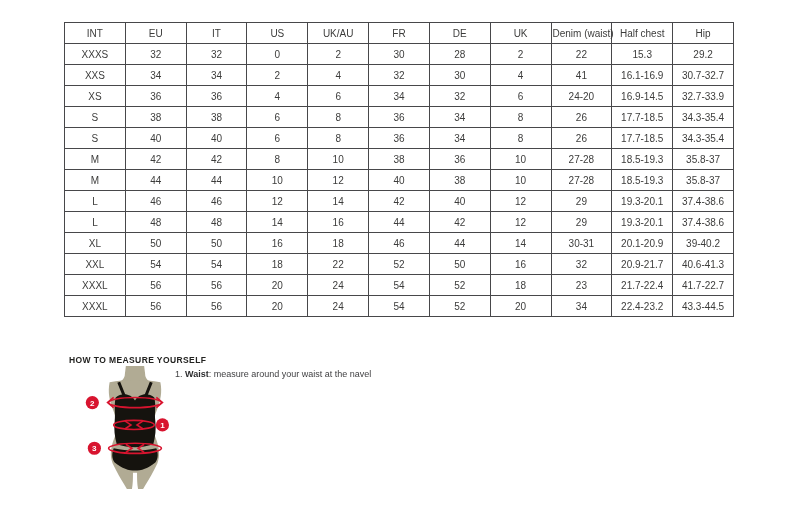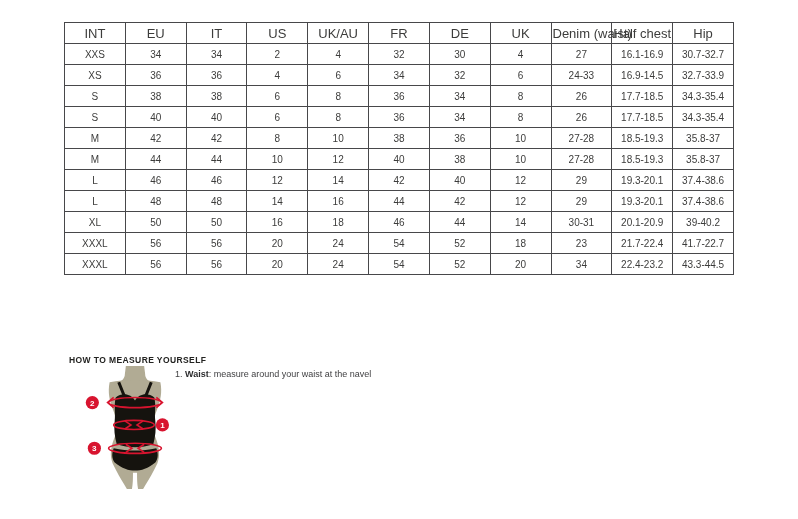--- a/index.html
+++ b/index.html
@@ -23,21 +23,21 @@
   }
   .size-table th, .size-table td {
     border: 1px solid #47474a;
     height: 21px;
     padding: 0 1px;
     text-align: center;
     vertical-align: middle;
     font-weight: normal;
     white-space: nowrap;
   }
-  .size-table th { font-size: 13px; }
+  .size-table th { font-size: 10px; }
   .size-table { border: 1px solid #3a3a3d; }
 
   
   .guide-title {
     position: absolute; left: 65px; top: 351px;
     margin: 4px;
     font-size: 8.5px;
     font-weight: bold;
     letter-spacing: 0.4px;
     color: #232321;
@@ -74,43 +74,56 @@
           <th>FR</th>
           <th>DE</th>
           <th>UK</th>
           <th>Denim (waist)</th>
           <th>Half chest</th>
           <th>Hip</th>
         </tr>
     </thead>
     <tbody>
 
+    <tr>
+          <td>XXXS</td>
+          <td>32</td>
+          <td>32</td>
+          <td>0</td>
+          <td>2</td>
+          <td>30</td>
+          <td>28</td>
+          <td>2</td>
+          <td>22</td>
+          <td>15.3</td>
+          <td>29.2</td>
+        </tr>
         <tr>
           <td>XXS</td>
           <td>34</td>
           <td>34</td>
           <td>2</td>
           <td>4</td>
           <td>32</td>
           <td>30</td>
           <td>4</td>
-          <td>27</td>
+          <td>41</td>
           <td>16.1-16.9</td>
           <td>30.7-32.7</td>
         </tr>
         <tr>
           <td>XS</td>
           <td>36</td>
           <td>36</td>
           <td>4</td>
           <td>6</td>
           <td>34</td>
           <td>32</td>
           <td>6</td>
-          <td>24-33</td>
+          <td>24-20</td>
           <td>16.9-14.5</td>
           <td>32.7-33.9</td>
         </tr>
         <tr>
           <td>S</td>
           <td>38</td>
           <td>38</td>
           <td>6</td>
           <td>8</td>
           <td>36</td>
@@ -192,20 +205,33 @@
           <td>16</td>
           <td>18</td>
           <td>46</td>
           <td>44</td>
           <td>14</td>
           <td>30-31</td>
           <td>20.1-20.9</td>
           <td>39-40.2</td>
         </tr>
         <tr>
+          <td>XXL</td>
+          <td>54</td>
+          <td>54</td>
+          <td>18</td>
+          <td>22</td>
+          <td>52</td>
+          <td>50</td>
+          <td>16</td>
+          <td>32</td>
+          <td>20.9-21.7</td>
+          <td>40.6-41.3</td>
+        </tr>
+        <tr>
           <td>XXXL</td>
           <td>56</td>
           <td>56</td>
           <td>20</td>
           <td>24</td>
           <td>54</td>
           <td>52</td>
           <td>18</td>
           <td>23</td>
           <td>21.7-22.4</td>

